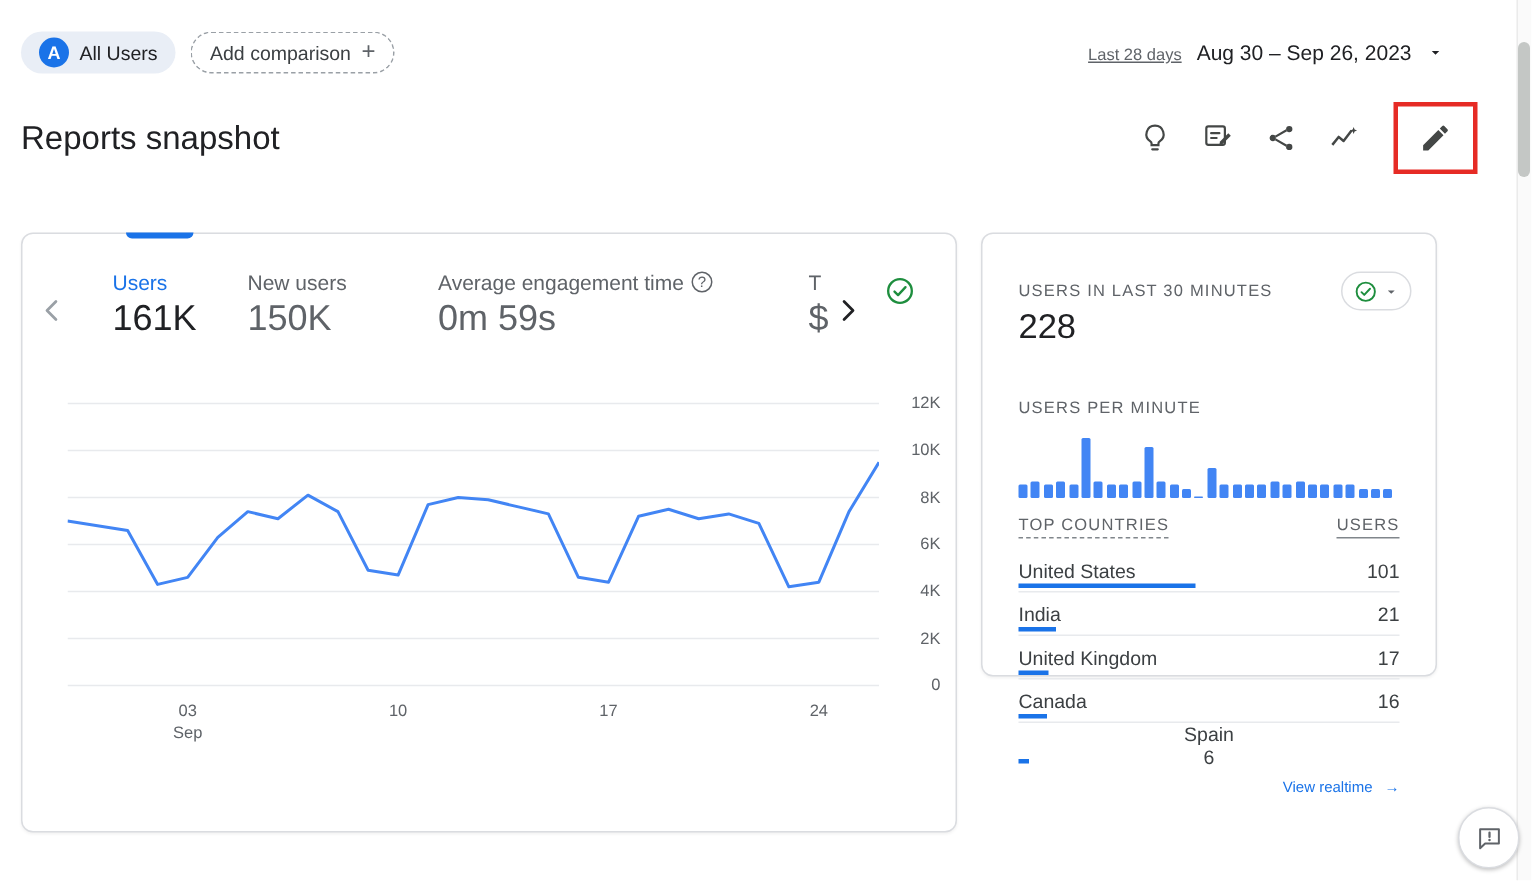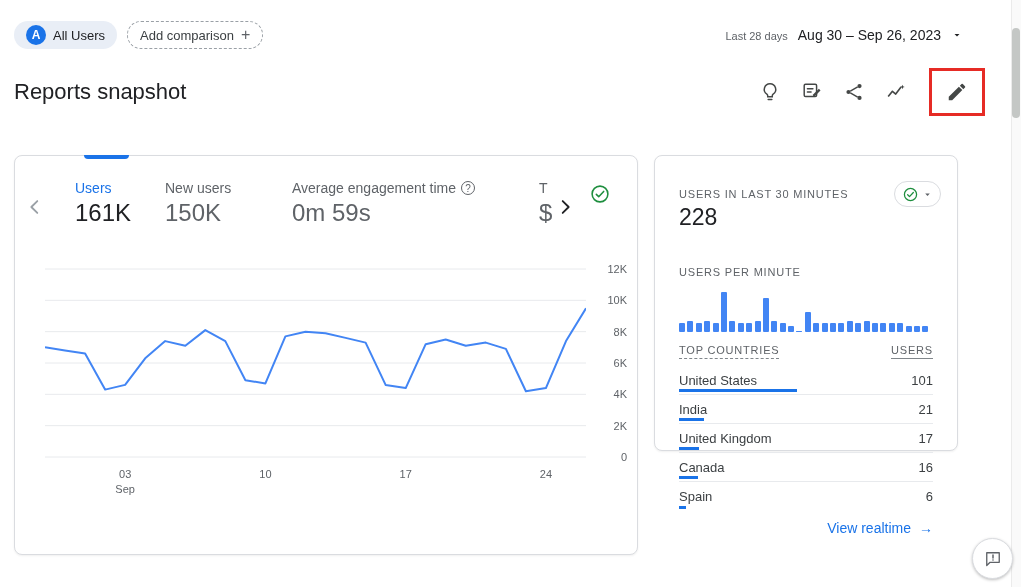--- a/index.html
+++ b/index.html
@@ -11,21 +11,21 @@
   .topbar { position:absolute; left:14px; top:18px; right:58px; height:34px;
             display:flex; align-items:center; }
   .chip { display:flex; align-items:center; gap:7px; height:28px; padding:0 12px;
           border-radius:16px; font-size:13px; cursor:pointer; }
   .chip-filled { background:#e9eef6; color:#202124; }
   .avatar { width:20px; height:20px; border-radius:50%; background:#1a73e8; color:#fff;
             font-size:12px; font-weight:bold; display:flex; align-items:center; justify-content:center; }
   .chip-dashed { margin-left:10px; border:1px dashed #9aa0a6; background:#fff; color:#3c4043; }
   .chip-dashed .plus { font-size:16px; color:#5f6368; line-height:1; }
   .daterange { margin-left:auto; display:flex; align-items:baseline; gap:10px; cursor:pointer; }
-  .daterange-prefix { font-size:11px; color:#5f6368; }
+  .daterange-prefix { font-size:11px; color:#5f6368;text-decoration:underline; }
   .daterange-value { font-size:14px; color:#202124; }
   .caret-svg { width:12px; height:12px; align-self:center; }
 
   
   .header-row { position:absolute; left:14px; top:66px; right:36px; height:52px;
                 display:flex; align-items:center; }
   .page-title { font-size:22px; font-weight:400; color:#202124; }
   .header-icons { margin-left:auto; display:flex; align-items:center; gap:16px; }
   .icon-btn { width:26px; height:26px; display:flex; align-items:center; justify-content:center;
               cursor:pointer; }
@@ -76,24 +76,24 @@
   .minute-bars { position:absolute; left:24px; right:24px; top:132px; height:44px;
                  display:flex; align-items:flex-end; gap:2.4px; }
   .minute-bar { width:6px; border-radius:1px; }
   .rt-table { position:absolute; left:24px; right:24px; top:188px; }
   .rt-thead { display:flex; justify-content:space-between; padding-bottom:7px; }
   .th-country { border-bottom:1px dashed #80868b; padding-bottom:2px; cursor:default; }
   .th-users { border-bottom:1px solid #80868b; padding-bottom:2px; }
   .country-row { position:relative; height:29px; display:flex; align-items:center;
                  justify-content:space-between; border-bottom:1px solid #e8eaed;
                  font-size:13px; color:#3c4043; }
-  .country-row:last-child { border-bottom:none; }
+  .country-row:last-child { border-bottom:none;flex-direction:column; }
   .country-bar { position:absolute; left:0; bottom:2px; height:3px; background:#1a73e8; }
   .view-realtime { position:absolute; right:24px; top:364px; display:flex; align-items:center;
-                   gap:8px; color:#1a73e8; font-size:14px; cursor:pointer; }
+                   gap:8px; color:#1a73e8; font-size:10px; cursor:pointer; }
 
   
   .scroll-track { position:absolute; right:0; top:0; width:10px; height:587px;
                   background:#fafafa; border-left:1px solid #ebebeb; }
   .scroll-thumb { position:absolute; right:1px; top:28px; width:8px; height:90px;
                   background:#c4c7c5; border-radius:4px; cursor:pointer; }
   .feedback-btn { position:absolute; left:972px; top:538px; width:41px; height:41px;
                   border-radius:50%; background:#fff; border:1px solid #dadce0;
                   box-shadow:0 1px 3px rgba(0,0,0,.25); display:flex; align-items:center;
                   justify-content:center; cursor:pointer; z-index:5; }

